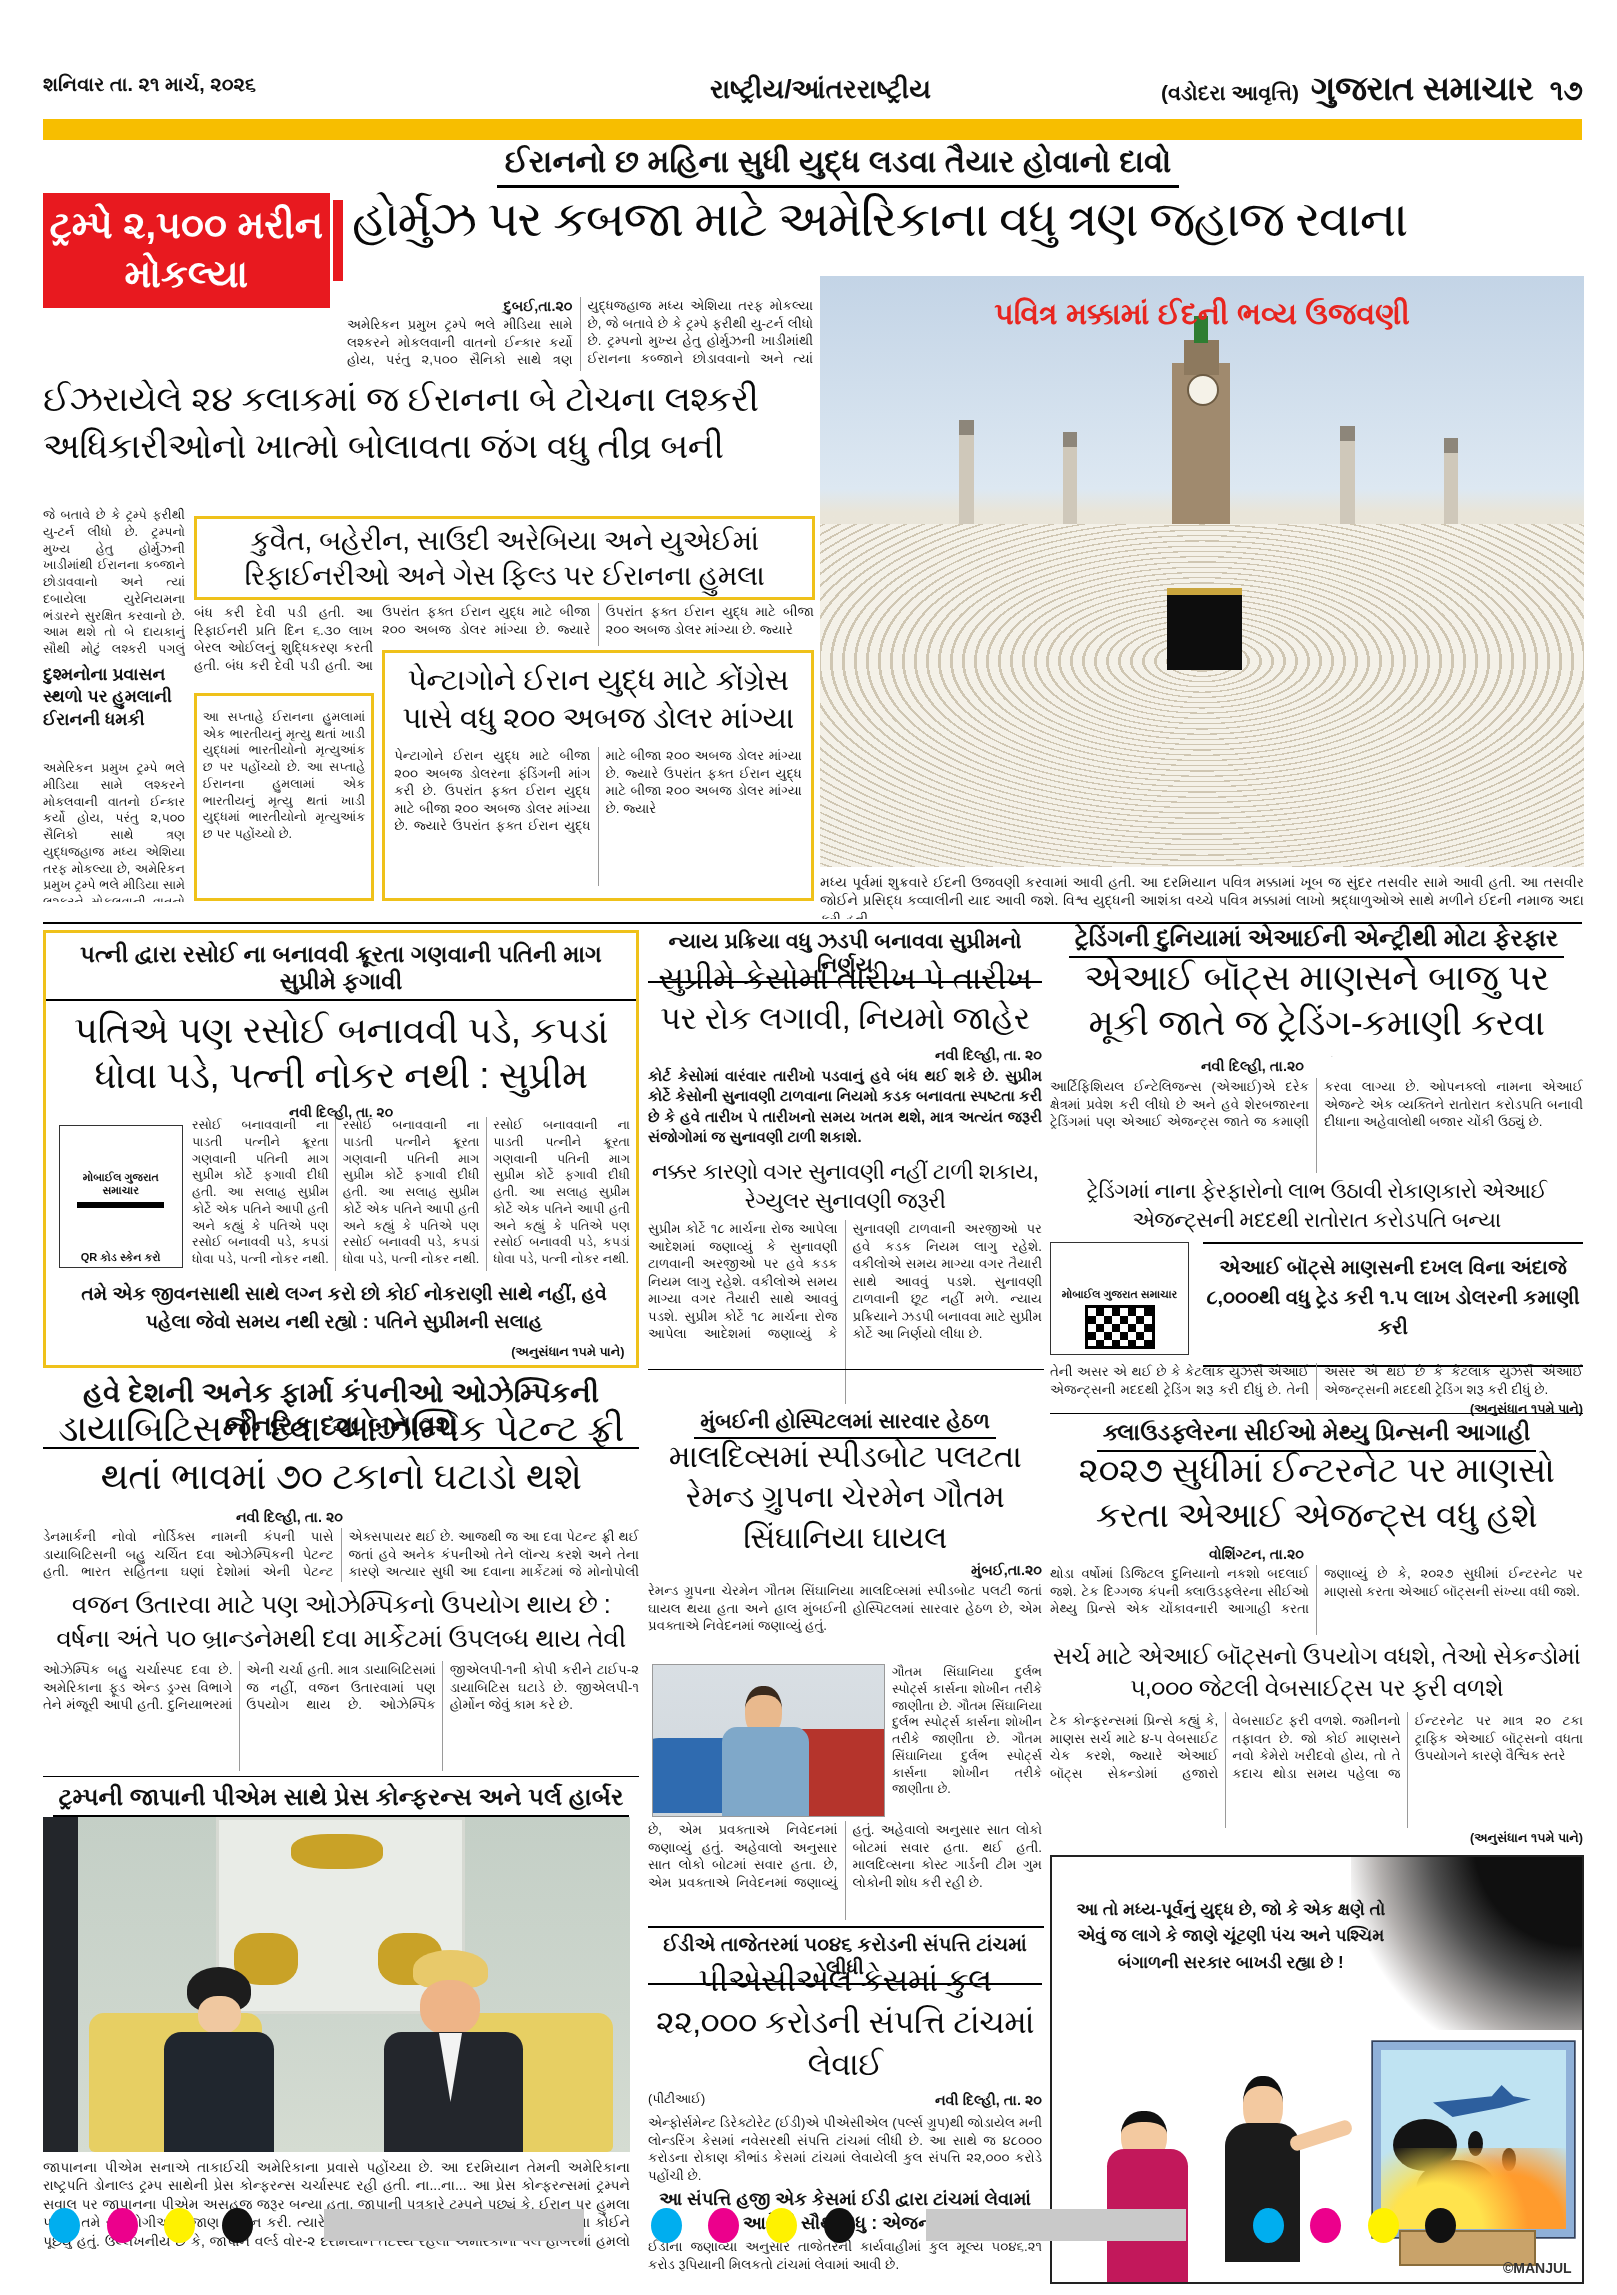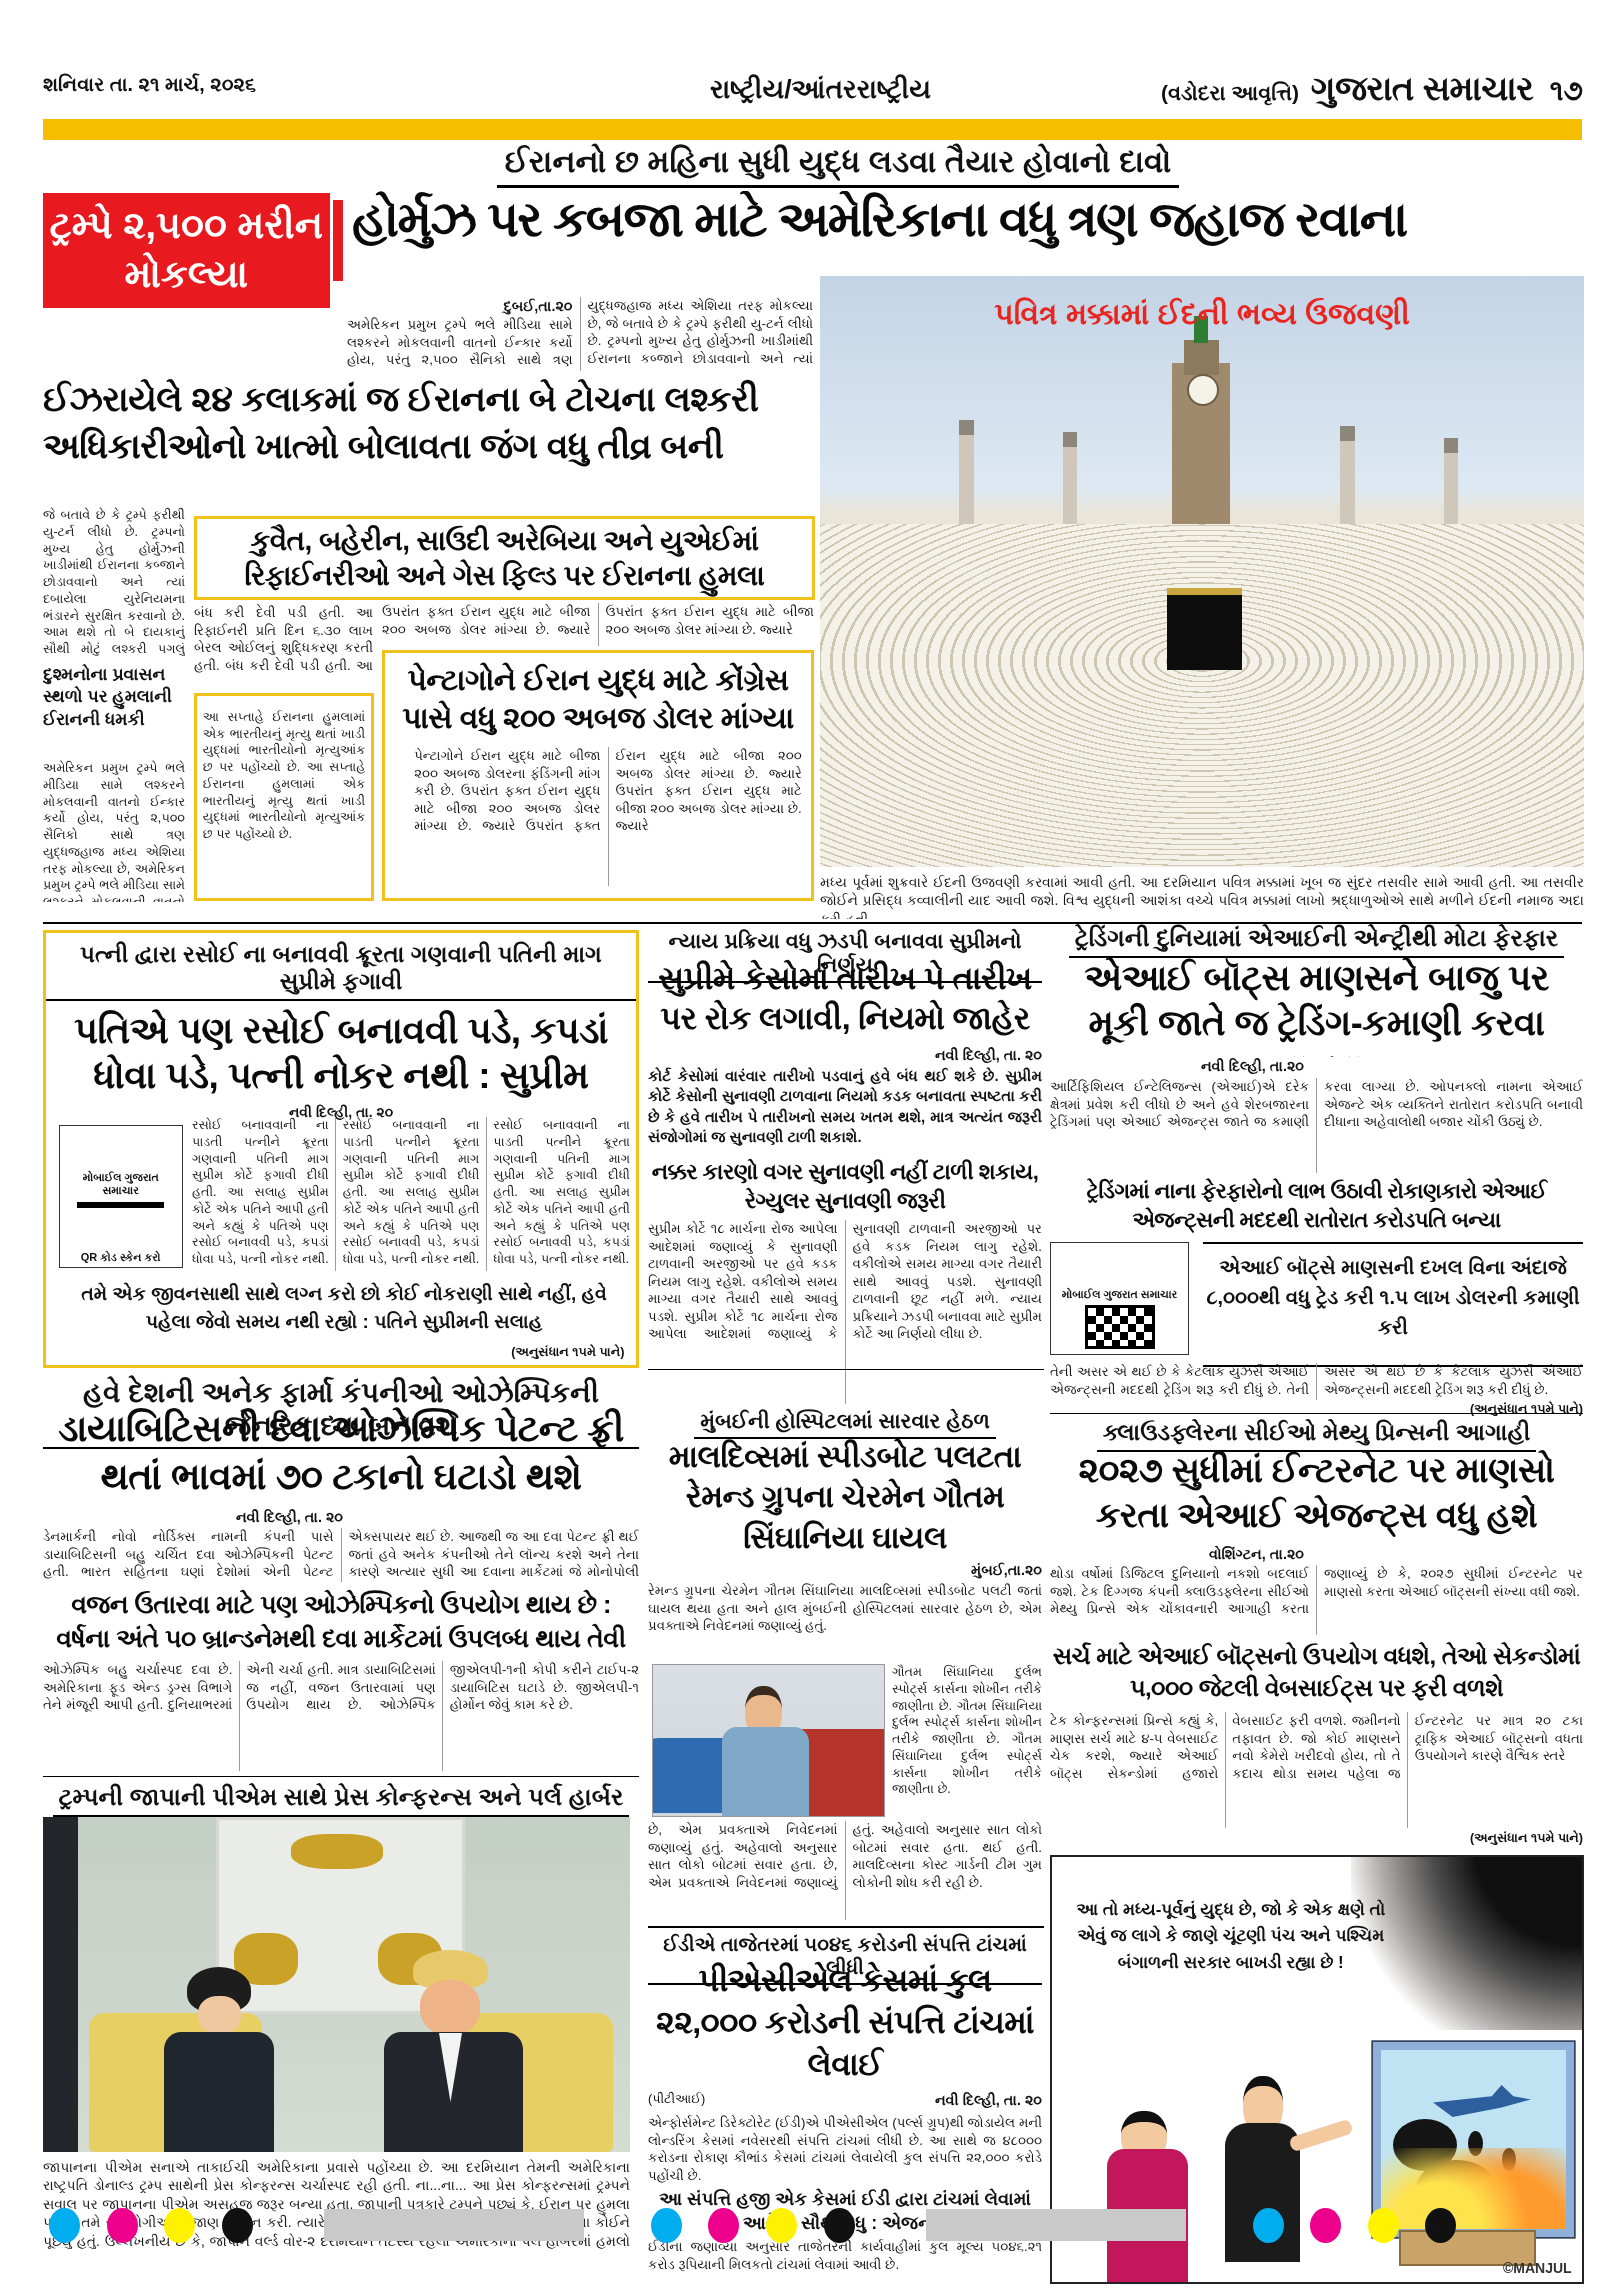--- a/index.html
+++ b/index.html
@@ -5,21 +5,21 @@
   html,body{margin:0;padding:0;}
   body{width:1617px;height:2295px;position:relative;background:#fff;
        font-family:"Liberation Sans","DejaVu Sans",sans-serif;color:#111;overflow:hidden;}
   .abs{position:absolute;}
   .b{font-weight:700;}
   .center{text-align:center;}
   .right{text-align:right;}
   .just{text-align:justify;text-justify:inter-word;}
   .u{display:inline-block;border-bottom:3.5px solid #000;padding:0 8px 4.6px;}
   .u2{display:inline-block;border-bottom:2.3px solid #000;padding:0 5.8px 3.5px;}
-  .headline{font-weight:700;line-height:1.15;letter-spacing:-0.6px;color:#0a0a0a;}
+  .headline{font-weight:400;line-height:1.15;letter-spacing:-0.6px;color:#0a0a0a;}
   .body{font-size:13.3px;line-height:1.32;color:#161616;}
   .cols-2{column-count:2;column-gap:15px;column-rule:0.6px solid #9a9a9a;}
   .cols-3{column-count:3;column-gap:14px;column-rule:0.6px solid #9a9a9a;}
   .dateline{font-weight:700;font-size:14.4px;}
   .ybox{border:3.5px solid #EFC11A;background:#fff;box-sizing:border-box;}
   .hrule{background:#000;}
   .vrule{background:#8a8a8a;}
   .clip{overflow:hidden;}
   .yellowbar{background:#F7BE00;}
   .redbox{background:#E8191F;color:#fff;}
@@ -90,21 +90,21 @@
 <div class="abs body cols-2 just clip" style="left:194px;top:604px;width:179px;height:85px;column-count:1;">બંધ કરી દેવી પડી હતી. આ રિફાઈનરી પ્રતિ દિન ૬.૩૦ લાખ બેરલ ઓઈલનું શુદ્ધિકરણ કરતી હતી. બંધ કરી દેવી પડી હતી. આ રિફાઈનરી પ્રતિ દિન ૬.૩૦ લાખ બેરલ ઓઈલનું શુદ્ધિકરણ કરતી હતી. </div>
 
 <div class="abs ybox clip" style="left:194px;top:693px;width:180px;height:208px;padding:5.8px;">
   <div class="body just" style="margin-top:7px;font-size:12.7px;">આ સપ્તાહે ઈરાનના હુમલામાં એક ભારતીયનું મૃત્યુ થતાં ખાડી યુદ્ધમાં ભારતીયોનો મૃત્યુઆંક છ પર પહોંચ્યો છે. આ સપ્તાહે ઈરાનના હુમલામાં એક ભારતીયનું મૃત્યુ થતાં ખાડી યુદ્ધમાં ભારતીયોનો મૃત્યુઆંક છ પર પહોંચ્યો છે. </div>
 </div>
 
 <div class="abs body cols-2 just clip" style="left:382px;top:603px;width:432px;height:43px;">ઉપરાંત ફક્ત ઈરાન યુદ્ધ માટે બીજા ૨૦૦ અબજ ડોલર માંગ્યા છે. જ્યારે ઉપરાંત ફક્ત ઈરાન યુદ્ધ માટે બીજા ૨૦૦ અબજ ડોલર માંગ્યા છે. જ્યારે </div>
 
 <div class="abs ybox clip" style="left:382px;top:650px;width:432px;height:251px;padding:8px 9.2px;">
   <div class="headline center" style="font-size:30px;line-height:1.28;">પેન્ટાગોને ઈરાન યુદ્ધ માટે કોંગ્રેસ પાસે વધુ ૨૦૦ અબજ ડોલર માંગ્યા</div>
-  <div class="body cols-2 just" style="margin-top:9.2px;font-size:13.3px;height:139px;overflow:hidden;margin-left:20px;">
+  <div class="body cols-2 just" style="margin-top:9.2px;font-size:13.3px;height:139px;overflow:hidden;">
     <span>પેન્ટાગોને ઈરાન યુદ્ધ માટે બીજા ૨૦૦ અબજ ડોલરના ફંડિંગની માંગ કરી છે.</span>
     <span>ઉપરાંત ફક્ત ઈરાન યુદ્ધ માટે બીજા ૨૦૦ અબજ ડોલર માંગ્યા છે. જ્યારે ઉપરાંત ફક્ત ઈરાન યુદ્ધ માટે બીજા ૨૦૦ અબજ ડોલર માંગ્યા છે. જ્યારે ઉપરાંત ફક્ત ઈરાન યુદ્ધ માટે બીજા ૨૦૦ અબજ ડોલર માંગ્યા છે. જ્યારે </span>
   </div>
 </div>
 
 <div class="abs mecca clip" style="left:820px;top:276px;width:764px;height:591px;">
   <div class="clocktower" style="left:352px;top:87px;width:58px;height:208px;"></div>
   <div class="abs" style="left:364px;top:64px;width:35px;height:35px;background:#8d795e;"></div>
   <div class="abs" style="left:374px;top:40px;width:14px;height:26.6px;background:#2e7d32;"></div>
   <div class="abs" style="left:367px;top:98px;width:28px;height:28px;background:#f5f2e8;border-radius:50%;border:2.3px solid #6d5c44;"></div>

